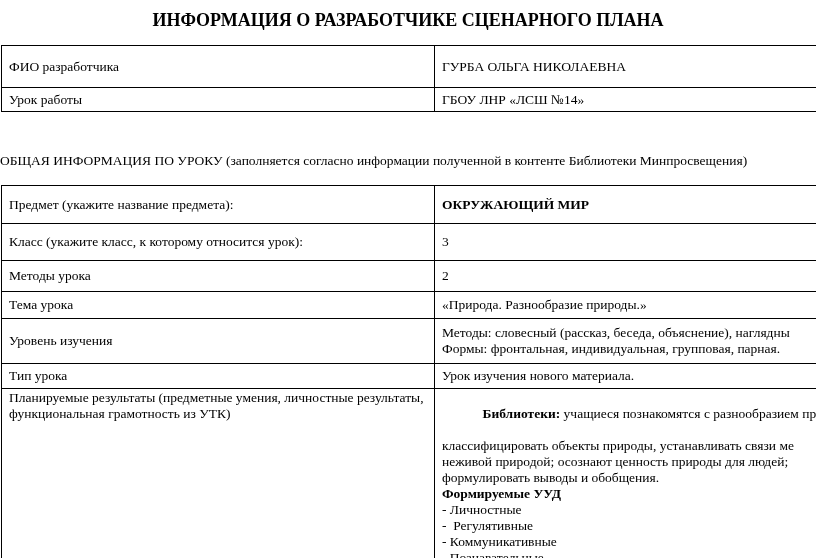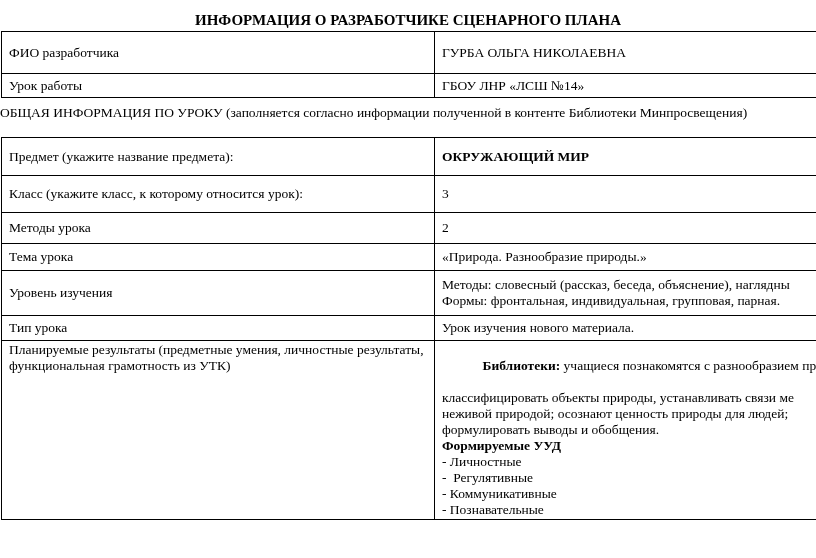--- a/index.html
+++ b/index.html
@@ -19,24 +19,24 @@
   .doc-title {
     padding-top: 5px;
     text-align: center;
     font-weight: bold;
     font-size: 14.5px;
     line-height: 17px;
     white-space: nowrap;
   }
   .doc-subtitle {
     margin-top: 12px;
-    margin-bottom: 2px;
+    margin-bottom: 16px;
     text-align: center;
     font-weight: bold;
-    font-size: 15px;
+    font-size: 18px;
     line-height: 17px;
     white-space: nowrap;
   }
   table.tbl {
     border-collapse: collapse;
     table-layout: fixed;
     width: 1150px;           
     margin-left: 1px;
   }
   table.tbl td {
@@ -49,20 +49,21 @@
   col.c-label { width: 433px; }
   col.c-value { width: 717px; }
   .val-caps  { font-weight: normal; }
   .val-bold  { font-weight: bold; }
   .section-note {
     height: 33px;
     padding-top: 6px;
     line-height: 17px;
     white-space: pre;
     overflow: hidden;
+    margin-top: 34px;
   }
   tr.r-dev1   { height: 42px; }
   tr.r-dev2   { height: 24px; }
   tr.r-les0   { height: 38px; }
   tr.r-les1   { height: 37px; }
   tr.r-les2   { height: 31px; }
   tr.r-les3   { height: 27px; }
   tr.r-les4   { height: 45px; }
   tr.r-les5   { height: 25px; }
   tr.r-les6   { height: 171px; }

